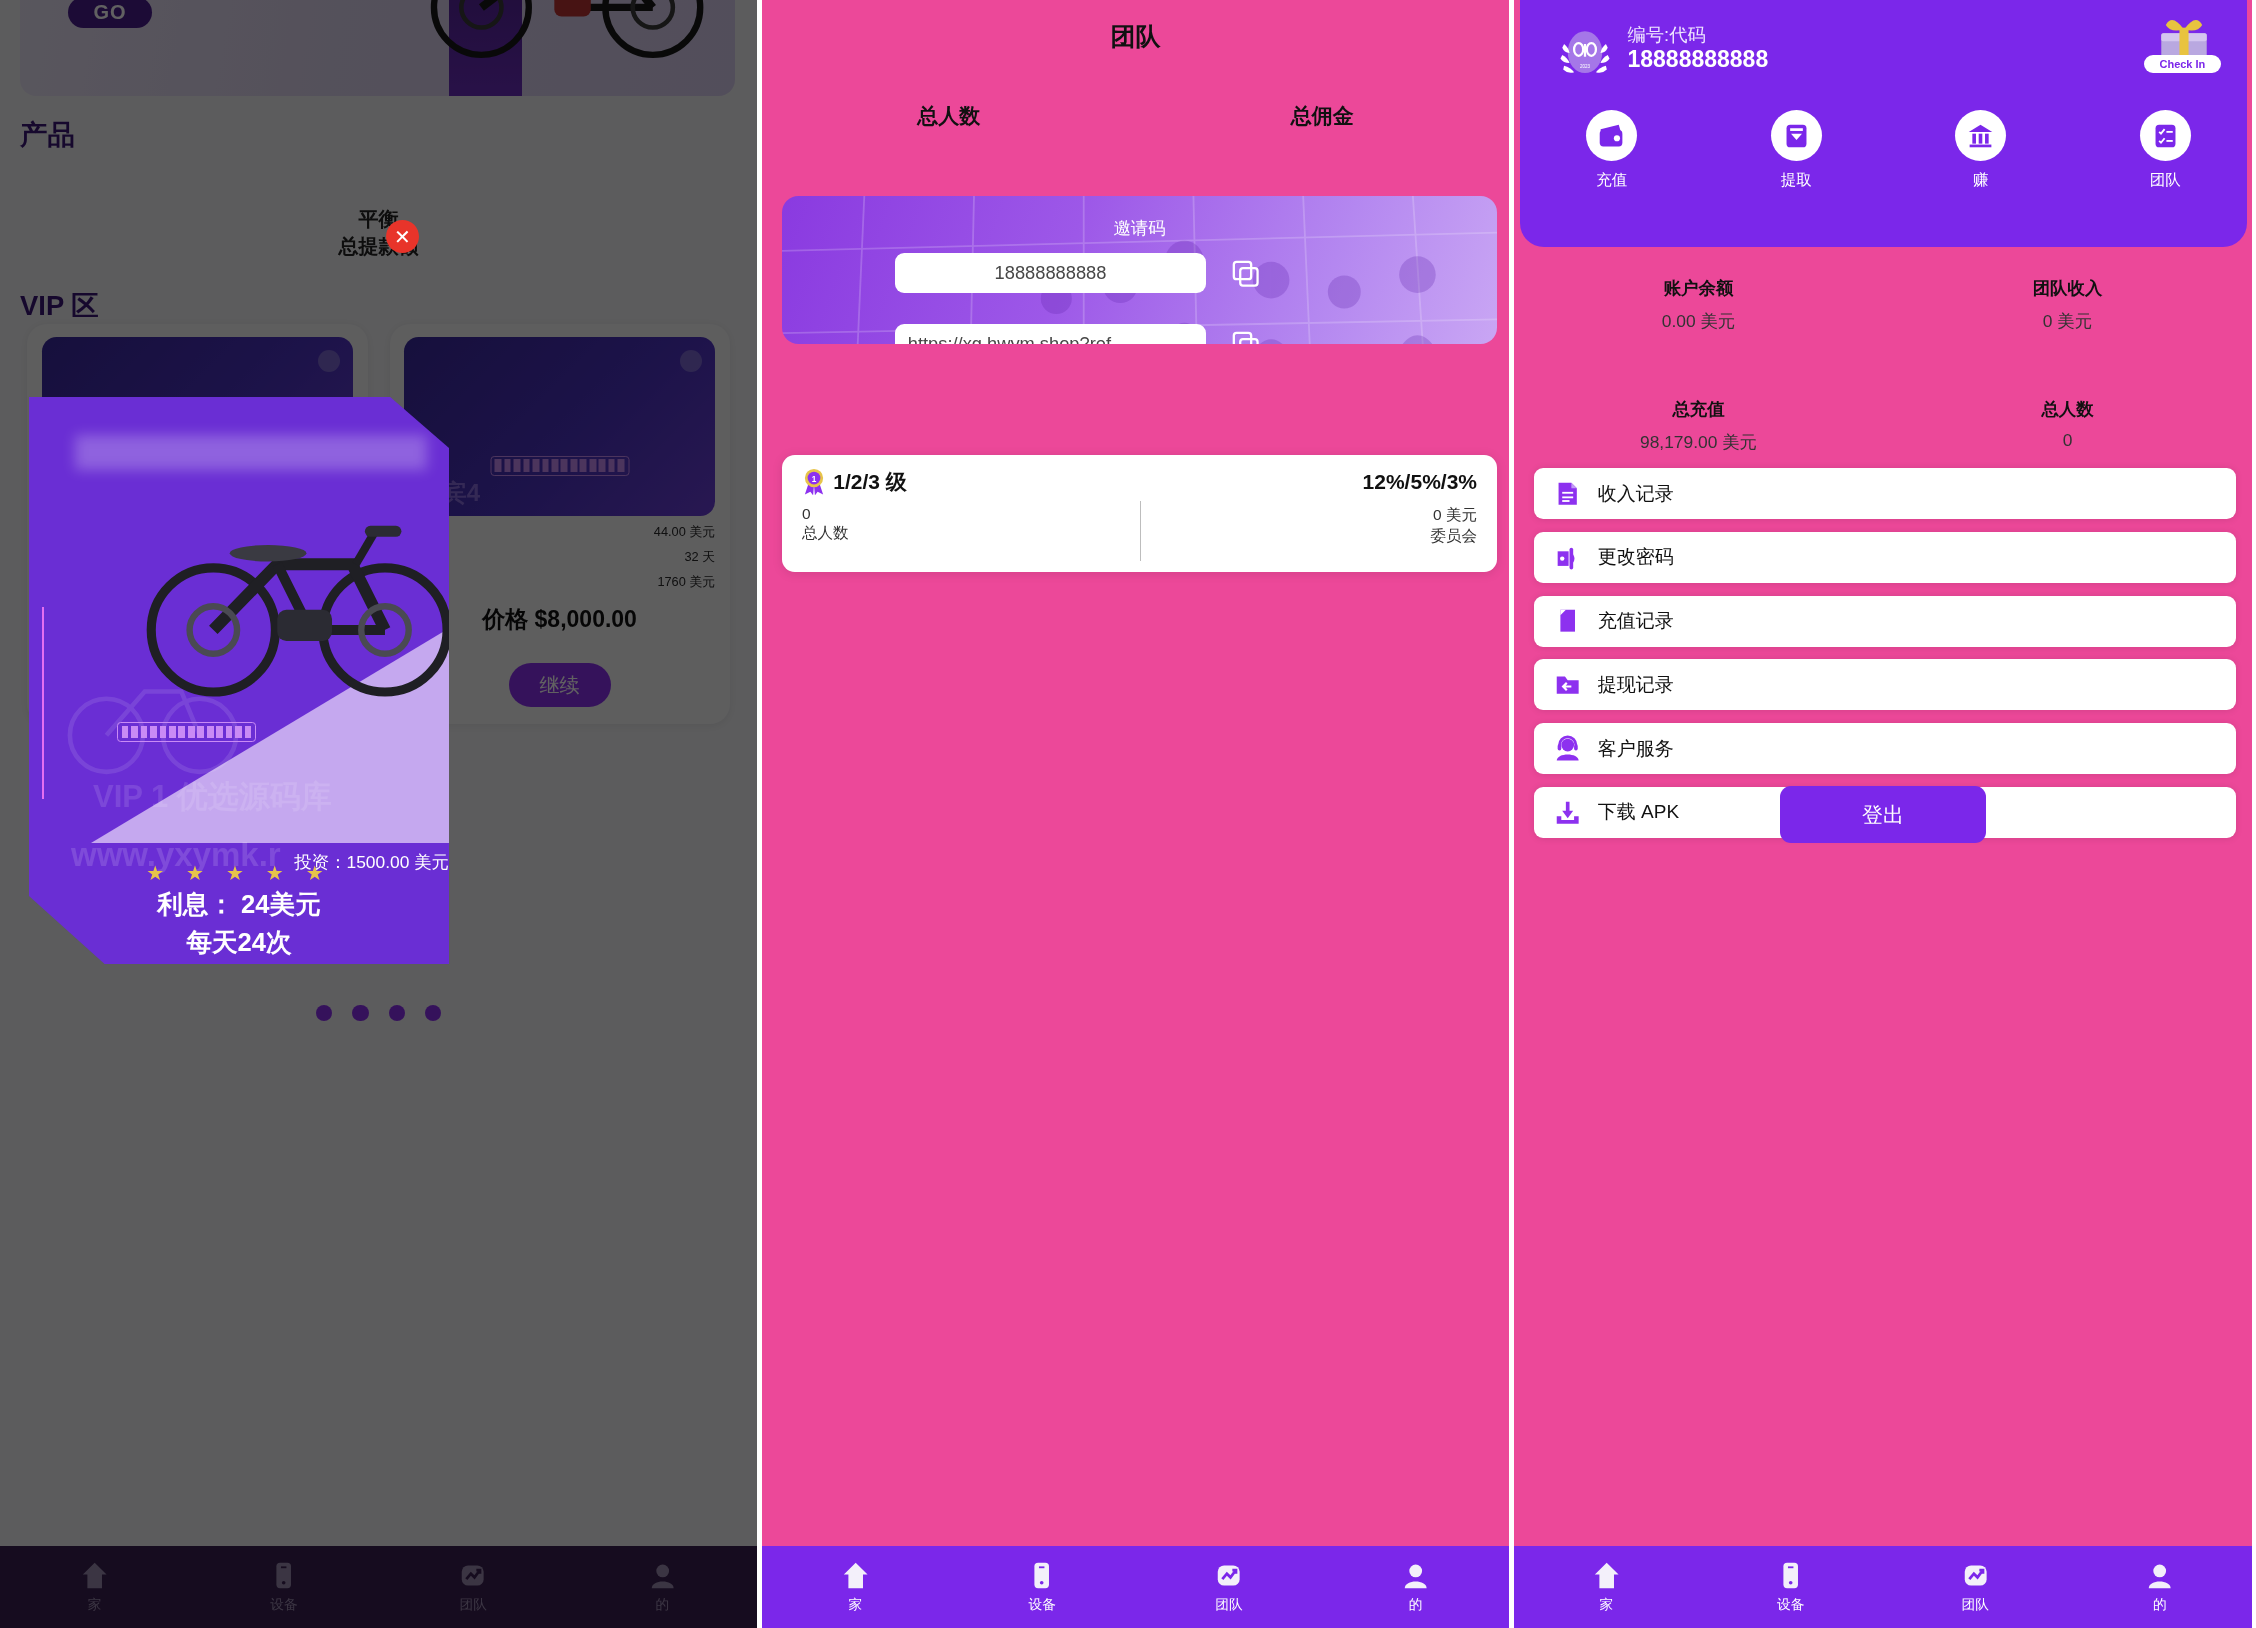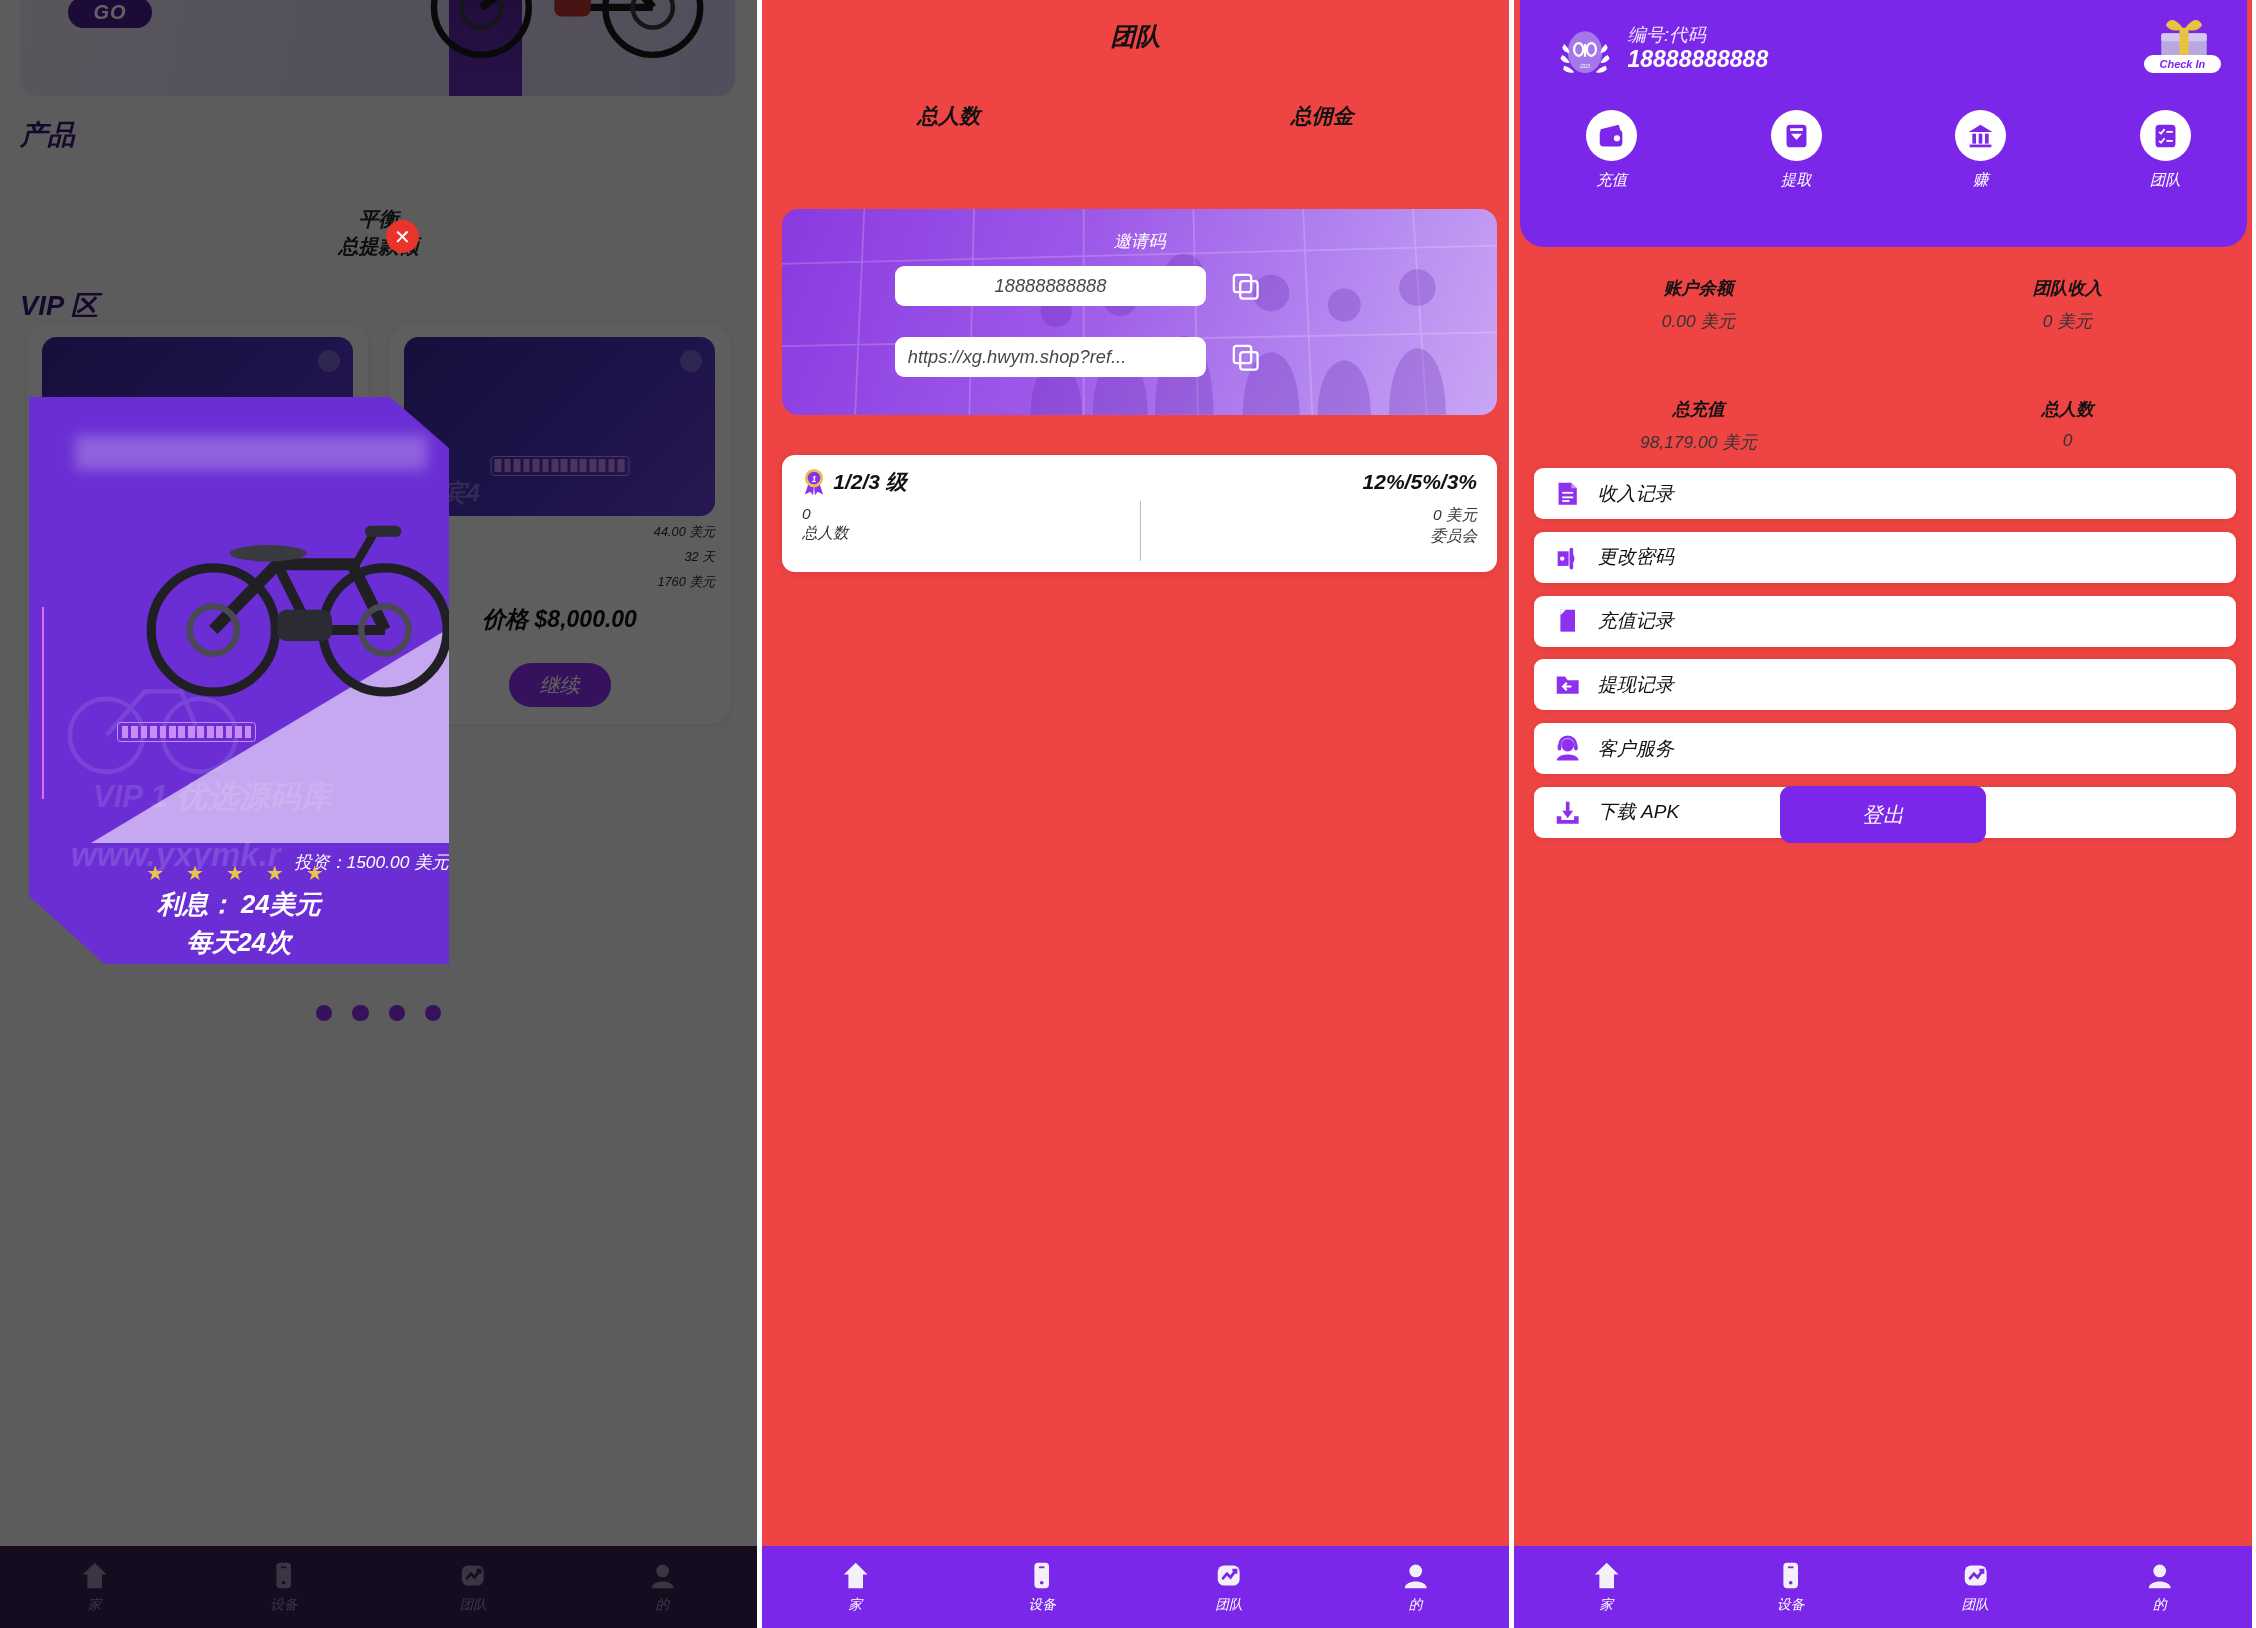--- a/index.html
+++ b/index.html
@@ -5,21 +5,21 @@
   * { box-sizing: border-box; margin: 0; padding: 0; }
   html, body {
     width: 2257px; height: 1628px;
     background: #ffffff;
     font-family: "Liberation Sans", "DejaVu Sans", sans-serif;
     overflow: hidden;
   }
   .stage { position: relative; width: 2257px; height: 1628px; display: flex; }
 
   
-  .panel { position: relative; height: 1628px; overflow: hidden; background: #ef4444; font-style: italic; }
+  .panel { position: relative; height: 1628px; overflow: hidden; background: #ec4899; }
   .p1 { width: 757px; }
   .p2 { width: 757px; border-left: 5.5px solid #fff; border-right: 5.5px solid #fff; }
   .p3 { width: 738px; }
 
   
   .p1-content { position: absolute; inset: 0; background: #f2f2f4; }
   .p1-dim { position: absolute; inset: 0; background: rgba(0,0,0,0.62); z-index: 5; }
 
   .banner {
     position: absolute; left: 20px; top: -82px; width: 715px; height: 178px;
@@ -106,21 +106,21 @@
     border:1.8px solid #c98bf5; border-radius:3.7px; display:flex; gap:2.7px; padding:2.7px 3.7px; z-index:11; }
   .pill-bars i { flex:1; background:#c98bf5; }
 
   
   .p2-title { position:absolute; left:0; top:20px; width:100%; text-align:center;
       font-size:25px; font-weight:bold; color:#111; }
   .p2-stats { position:absolute; left:0; top:102px; width:100%; display:flex; }
   .p2-stats > div { flex:1; text-align:center; font-size:21px; font-weight:bold; color:#111; }
 
   .invite-card {
-    position:absolute; left:20px; top:209px; width:715px; height:206px; border-radius:16.4px;
+    position:absolute; left:20px; top:196px; width:715px; height:148px; border-radius:16.4px;
     overflow:hidden;
     background: linear-gradient(110deg,#8a3ae0 0%, #9d58e8 40%, #b487f0 75%, #c9a6f4 100%);
   }
   .invite-grid { position:absolute; inset:0; opacity:.35; }
   .invite-people { position:absolute; inset:0; opacity:.45; }
   .invite-label { position:absolute; left:0; top:20px; width:100%; text-align:center;
       color:#fff; font-size:17.4px; }
   .inp {
     position:absolute; height:40px; border-radius:9.1px; background:#fff;
     display:flex; align-items:center; color:#474747; font-size:18.3px;

